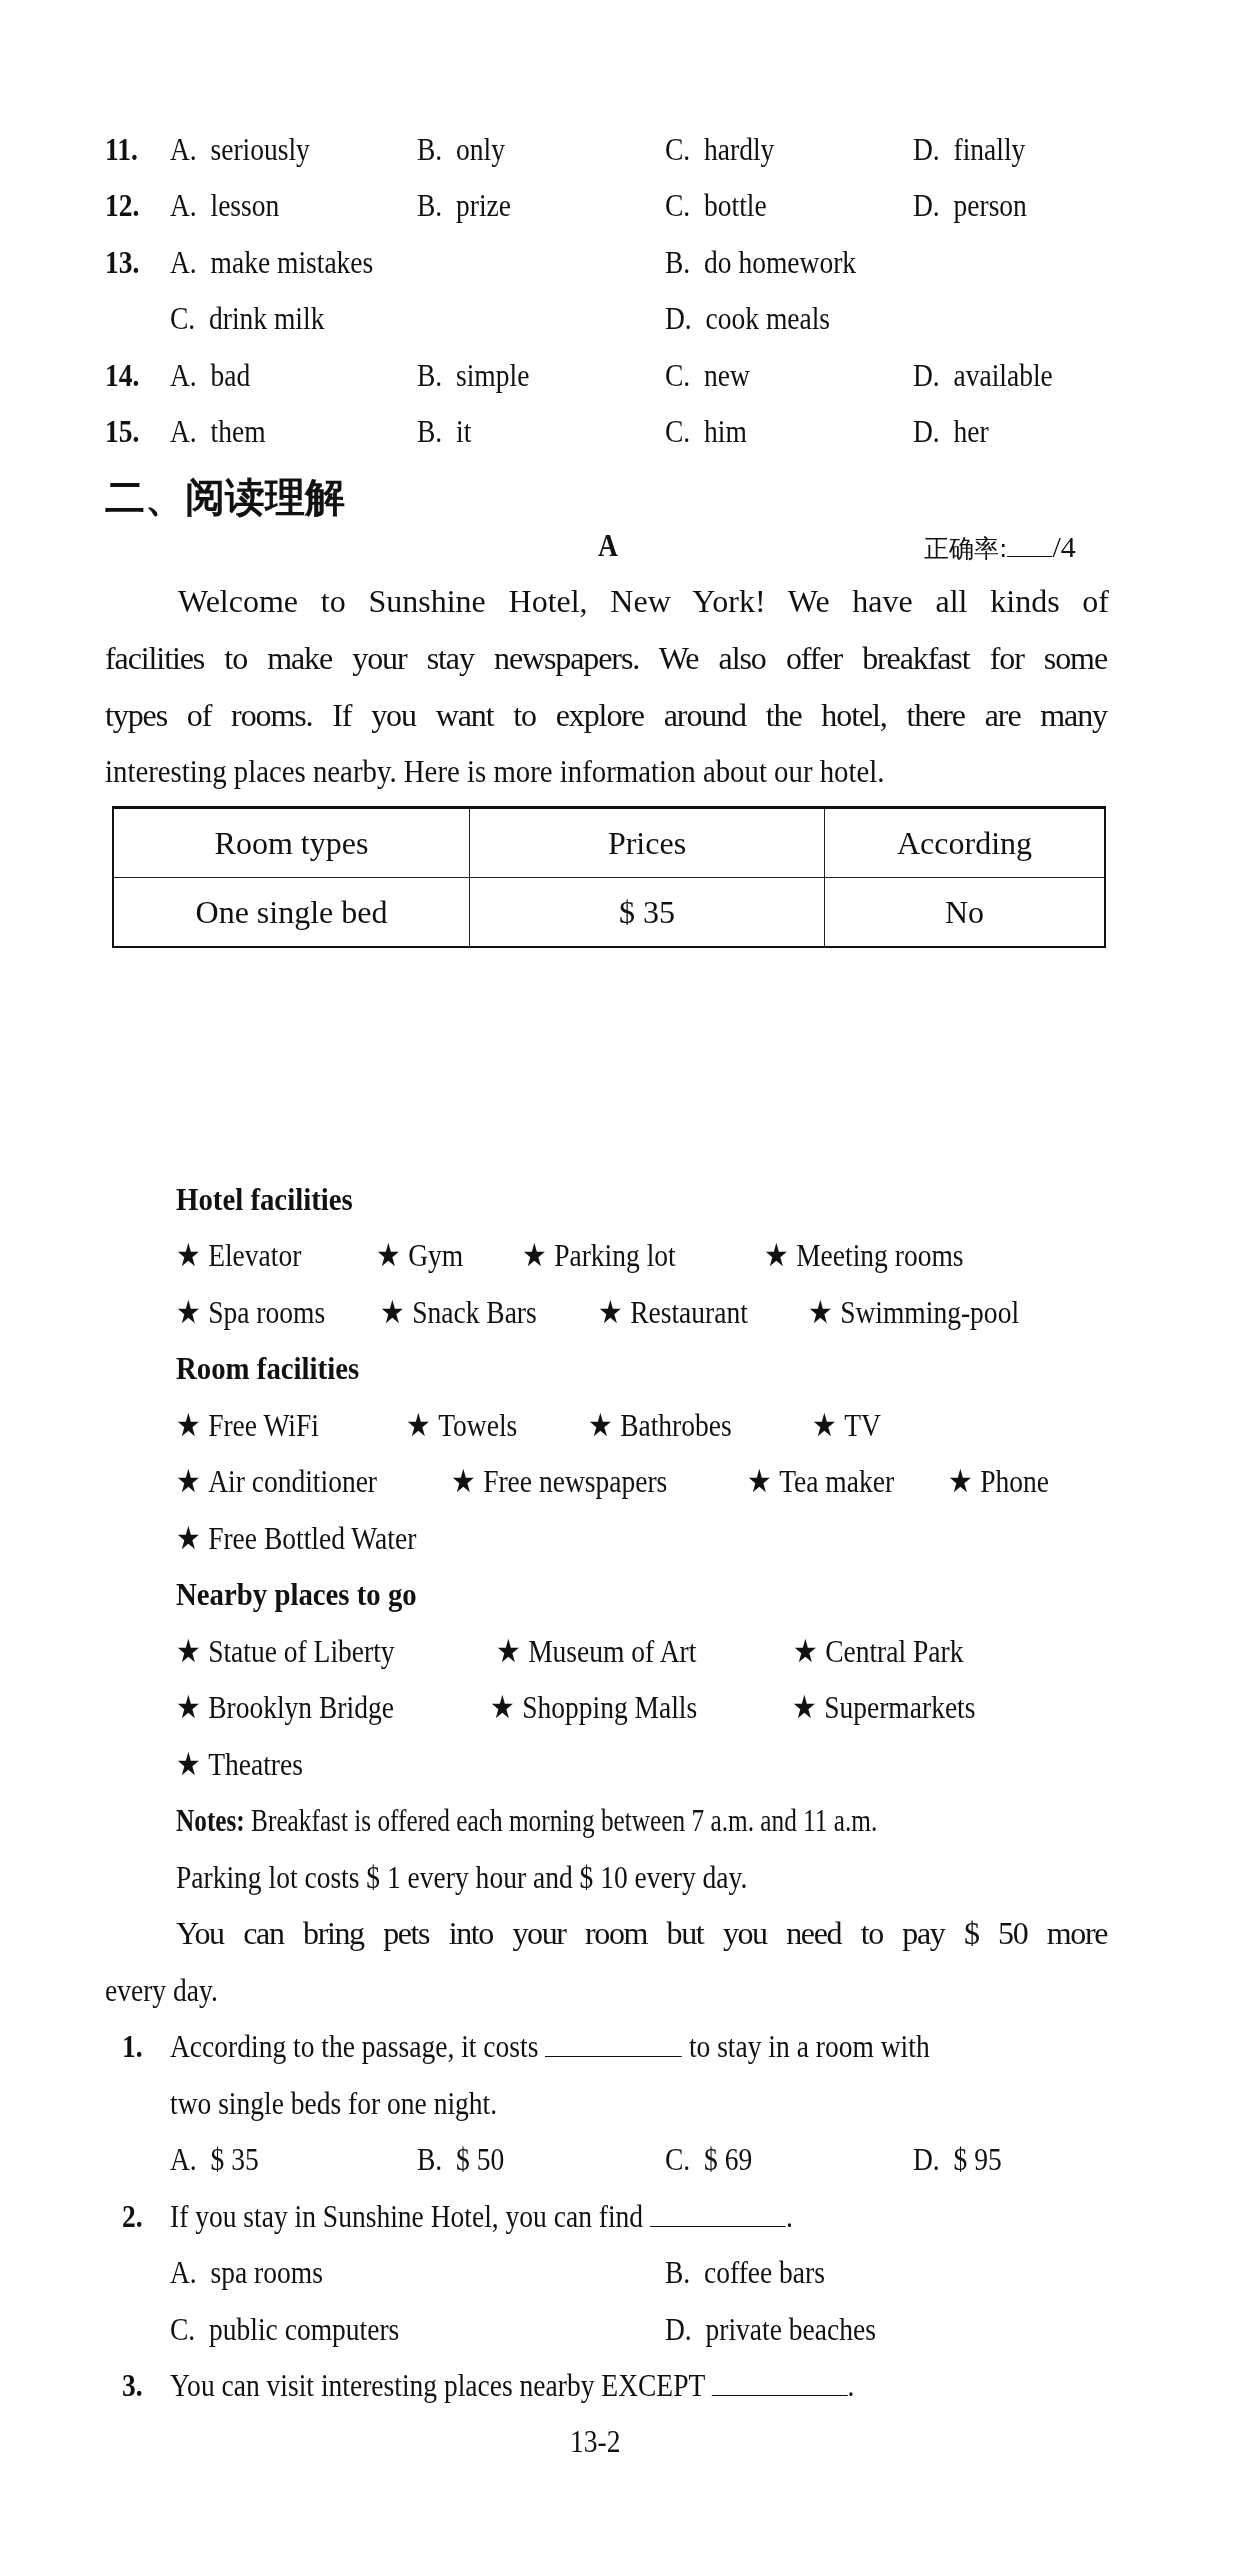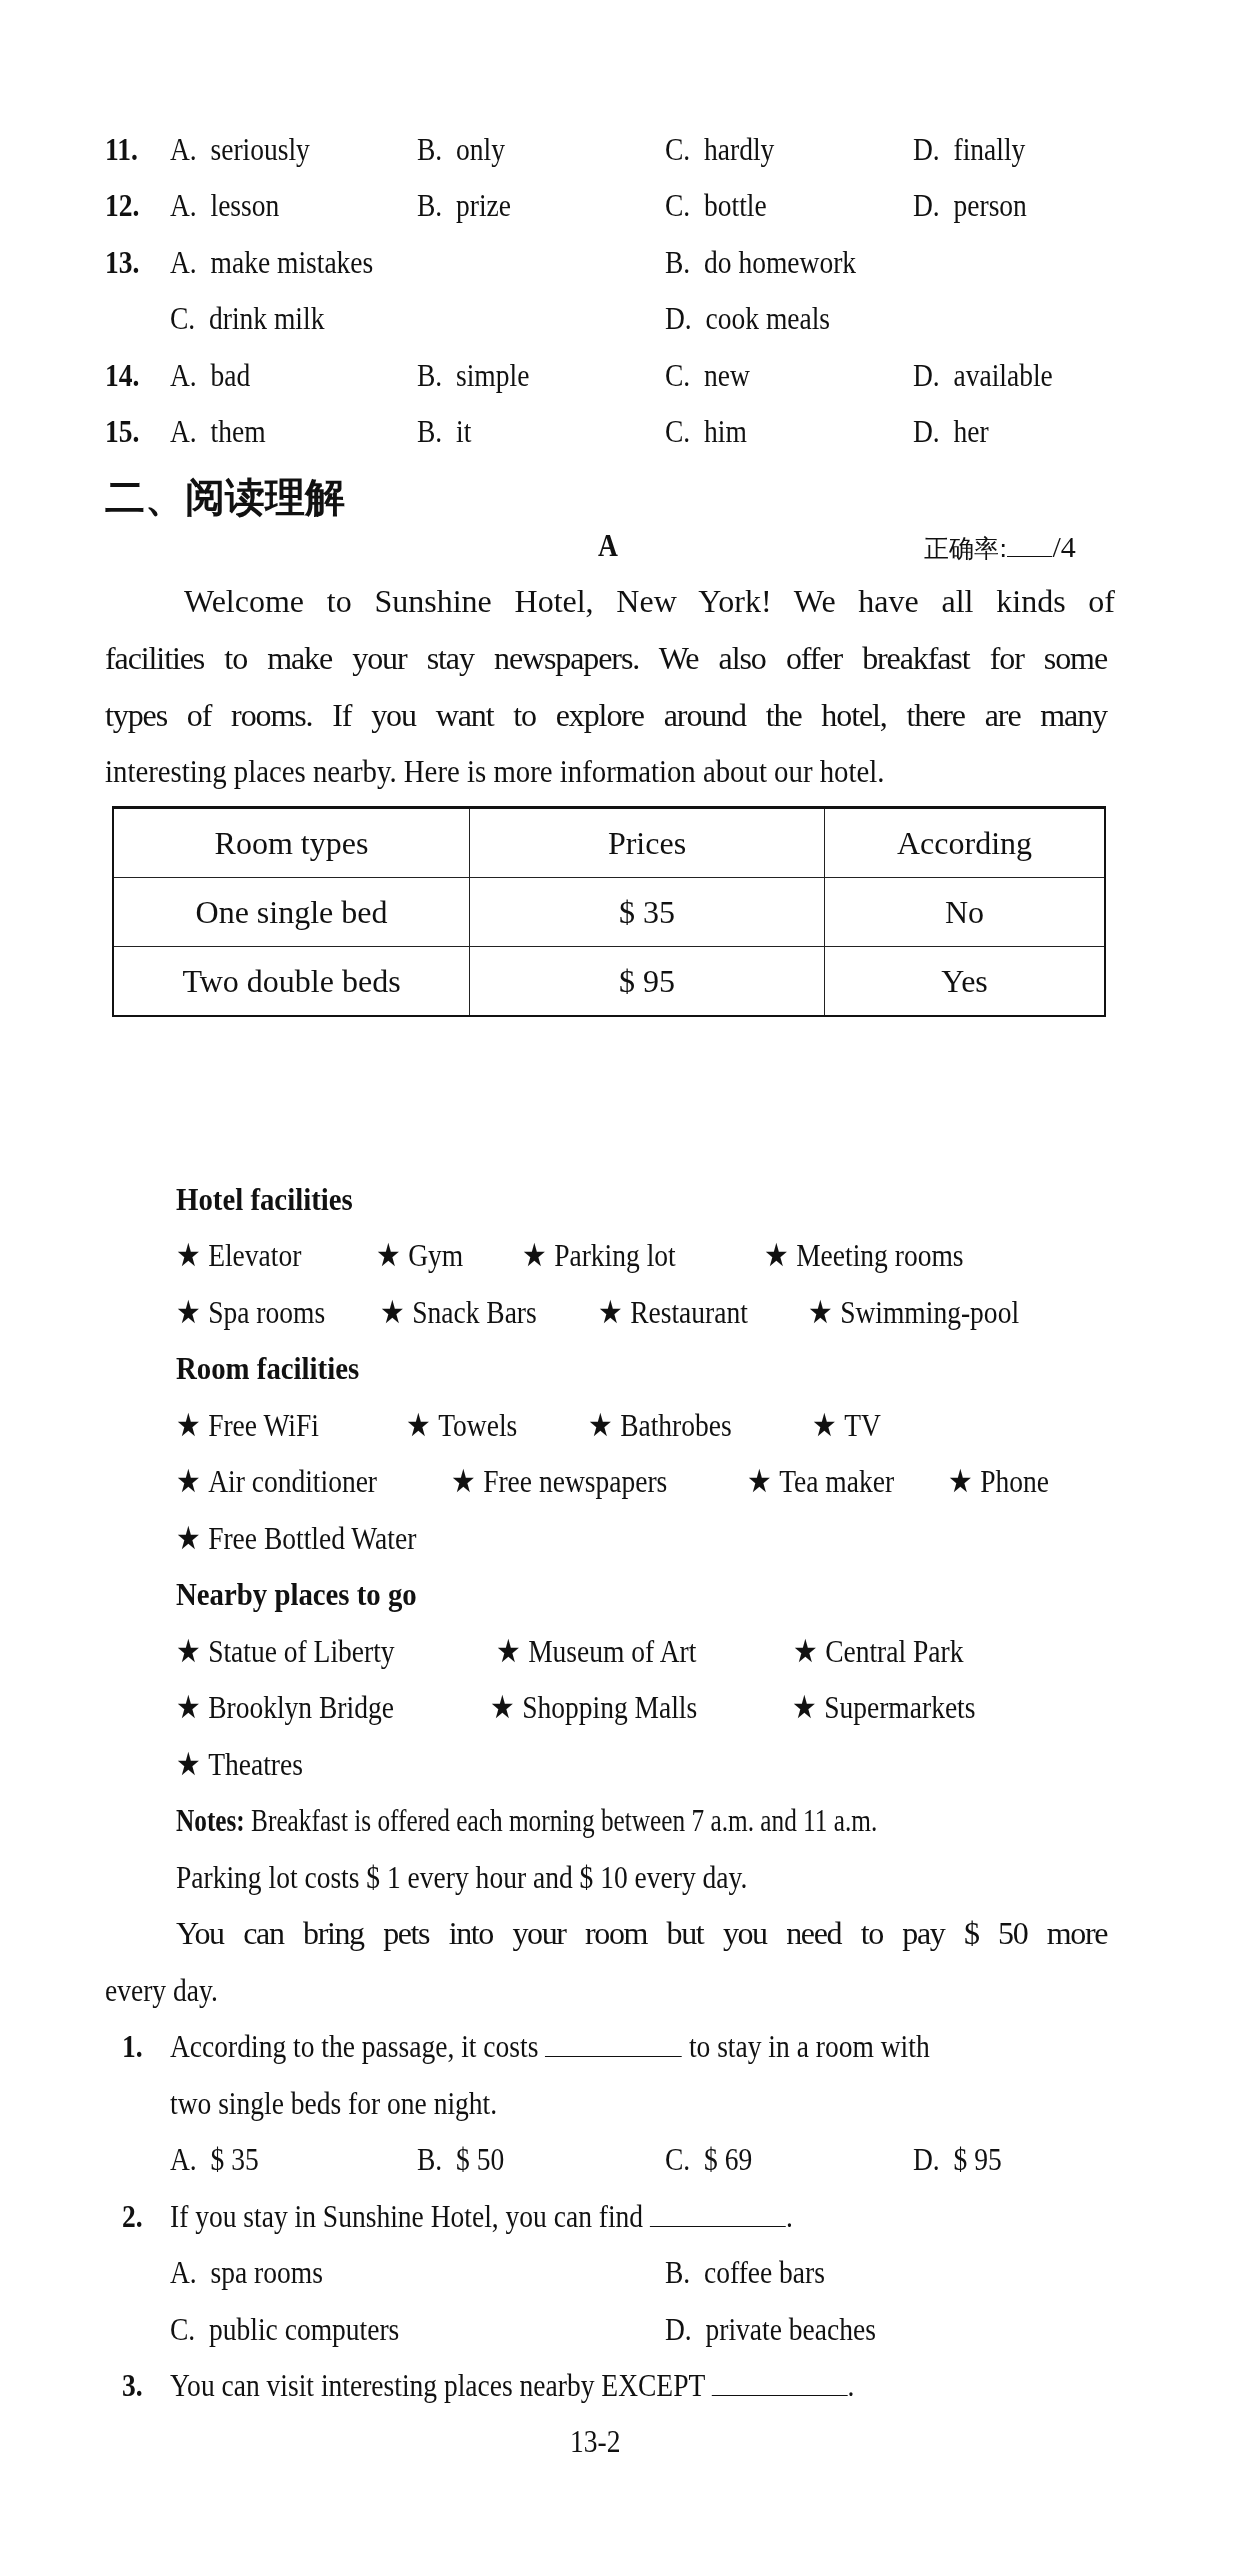--- a/index.html
+++ b/index.html
@@ -62,41 +62,36 @@
   <div class="abs txt" style="left:665px;top:415px;"><span>C.</span>&nbsp; <span>him</span></div>
   <div class="abs txt" style="left:913px;top:415px;"><span>D.</span>&nbsp; <span>her</span></div>
 </div>
 
 <div class="abs cn" style="left:105px;top:470px;">二、阅读理解</div>
 <div class="abs txt bold" style="left:598px;top:529px;">A</div>
 <div class="abs" style="left:924px;top:530px;font-size:25px;font-family:'DejaVu Sans',sans-serif;">
   <span>正确率:</span><span class="blank" style="width:45px;"></span><span style="font-family:'Liberation Serif',serif;font-size:30px;">/4</span>
 </div>
 
-<div class="abs txt" style="left:184px;top:585px;transform:none;width:931px;text-align:justify;text-align-last:justify;">Welcome to Sunshine Hotel, New York! We have all kinds of</div>
+<div class="abs txt" style="left:178px;top:585px;transform:none;width:931px;text-align:justify;text-align-last:justify;">Welcome to Sunshine Hotel, New York! We have all kinds of</div>
 <div class="abs txt" style="left:105px;top:642px;transform:none;width:1002px;text-align:justify;text-align-last:justify;letter-spacing:-1.1px;">facilities to make your stay newspapers. We also offer breakfast for some</div>
 <div class="abs txt" style="left:105px;top:699px;transform:none;width:1002px;text-align:justify;text-align-last:justify;letter-spacing:-1.1px;">types of rooms. If you want to explore around the hotel, there are many</div>
 <div class="abs txt" style="left:105px;top:755px;transform:scaleX(0.9);">interesting places nearby. Here is more information about our hotel.</div>
 
 <table class="rooms">
   <tbody>
       <tr>
     <th style="width:355px;">Room types</th>
     <th style="width:354px;">Prices</th>
     <th>According</th>
   </tr>
   <tr>
     <td>One single bed</td>
     <td>$ 35</td>
     <td>No</td>
-  </tr>
-  <tr>
-    <td>Two double beds</td>
-    <td>$ 95</td>
-    <td>Yes</td>
   </tr>
 </tbody>
   </table>
 
 <div class="abs txt bold" style="left:176px;top:1183px;transform:scaleX(0.9);">Hotel facilities</div>
 <div class="fac-row" style="top:1239px;">
   <span class="item txt" style="left:0px;"><span class="star">★</span><span>Elevator</span></span>
   <span class="item txt" style="left:200px;"><span class="star">★</span><span>Gym</span></span>
   <span class="item txt" style="left:346px;"><span class="star">★</span><span>Parking lot</span></span>
   <span class="item txt" style="left:588px;"><span class="star">★</span><span>Meeting rooms</span></span>

